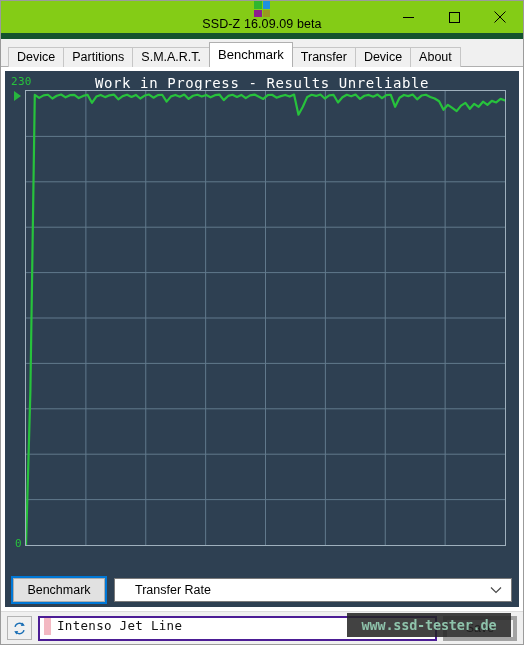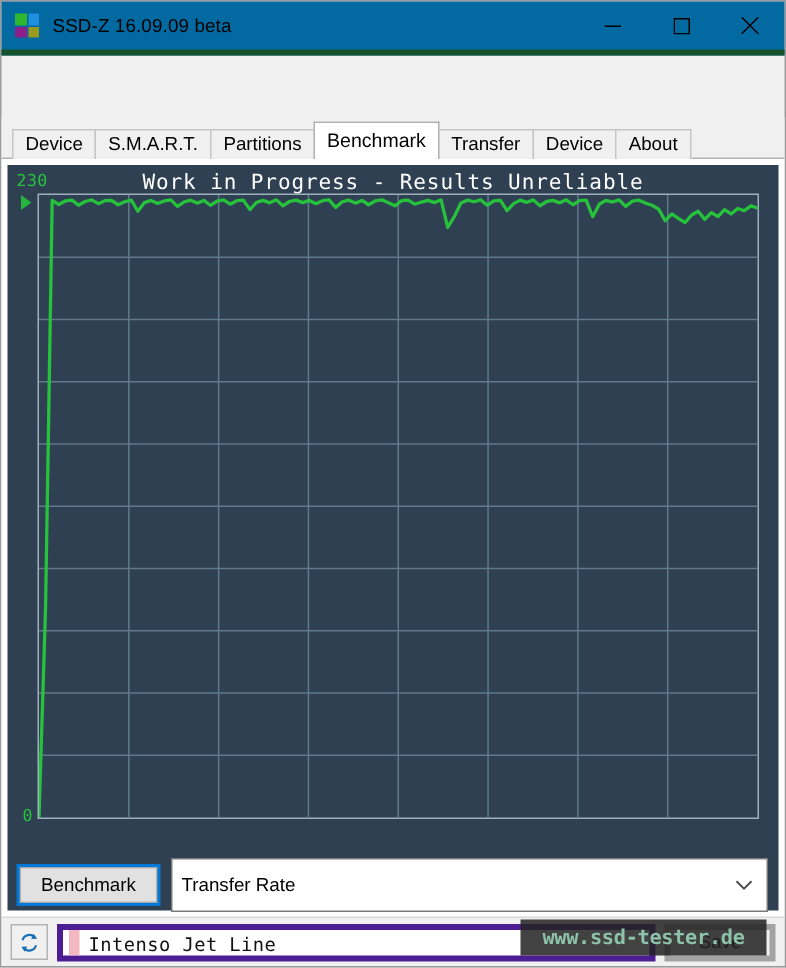--- a/index.html
+++ b/index.html
@@ -25,25 +25,26 @@
     border: 1px solid #9b9b9b;
     box-sizing: border-box;
     display: flex;
     flex-direction: column;
   }
 
   
   #title-bar {
     height: 32px;
     min-height: 32px;
-    background: #0369a1;
-    display: flex;
-    align-items: center;
-    position: relative;
-    border-bottom: 4px solid #14532d;
+    background: #84cc16;
+    display: flex;
+    align-items: center;
+    position: relative;
+    border-bottom: 6px solid #14532d;
+    flex-direction: column;
   }
   #app-icon {
     width: 16px;
     height: 16px;
     margin-left: 9px;
     margin-right: 9px;
     display: grid;
     grid-template-columns: 1fr 1fr;
     grid-template-rows: 1fr 1fr;
     gap: 1px;
@@ -83,21 +84,20 @@
   
   #tab-strip {
     height: 28px;
     min-height: 28px;
     background: #f0f0f0;
     position: relative;
     display: flex;
     align-items: flex-end;
     padding-left: 7px;
     box-sizing: border-box;
-    margin-top: 41px;
   }
   .tab {
     font-size: 12.5px;
     color: #000000;
     background: #f0f0f0;
     border: 1px solid #c6c6c6;
     border-bottom: none;
     padding: 3px 8px 4px 8px;
     margin-right: -1px;
     height: 20px;
@@ -229,29 +229,30 @@
     color: #000000;
     display: flex;
     align-items: center;
     justify-content: center;
     box-sizing: border-box;
     cursor: default;
     flex: none;
   }
   #mode-select {
     flex: 1 1 auto;
-    height: 36px;
+    height: 24px;
     margin-left: 9px;
     background: #ffffff;
     border: 1px solid #7a7a7a;
     box-sizing: border-box;
     display: flex;
     align-items: center;
     position: relative;
     cursor: default;
+    padding-left: 14px;
   }
   #mode-select-value {
     font-size: 12.5px;
     color: #000000;
     padding-left: 6px;
   }
   #mode-select-arrow {
     position: absolute;
     right: 9px;
     top: 0; bottom: 0;
@@ -280,25 +281,25 @@
     align-items: center;
     justify-content: center;
     box-sizing: border-box;
     flex: none;
     cursor: default;
   }
   #device-field {
     flex: 1 1 auto;
     height: 25px;
     background: #ffffff;
-    border: 4px solid #4c1d95;
+    border: 2px solid #4c1d95;
     margin-left: 6px;
     box-sizing: border-box;
     display: flex;
-    align-items: flex-end;
+    align-items: flex-start;
     overflow: hidden;
     cursor: text;
   }
   #device-marker {
     width: 7px;
     height: 17px;
     background: #f3b8c2;
     margin-left: 4px;
     margin-right: 6px;
     flex: none;
@@ -379,22 +380,22 @@
         <svg width="12" height="12" viewBox="0 0 12 12">
           <line x1="0.5" y1="0.5" x2="11.5" y2="11.5" stroke="#000" stroke-width="1"></line>
           <line x1="11.5" y1="0.5" x2="0.5" y2="11.5" stroke="#000" stroke-width="1"></line>
         </svg>
       </div>
     </div>
   </div>
 
   <div id="tab-strip">
     <div class="tab">Device</div>
+    <div class="tab">Partitions</div>
     <div class="tab">S.M.A.R.T.</div>
-    <div class="tab">Partitions</div>
     <div class="tab active">Benchmark</div>
     <div class="tab">Transfer</div>
     <div class="tab">Device</div>
     <div class="tab">About</div>
   </div>
 
   <div id="content-panel">
     <div id="bench-surface">
 
       <div id="chart-block">

